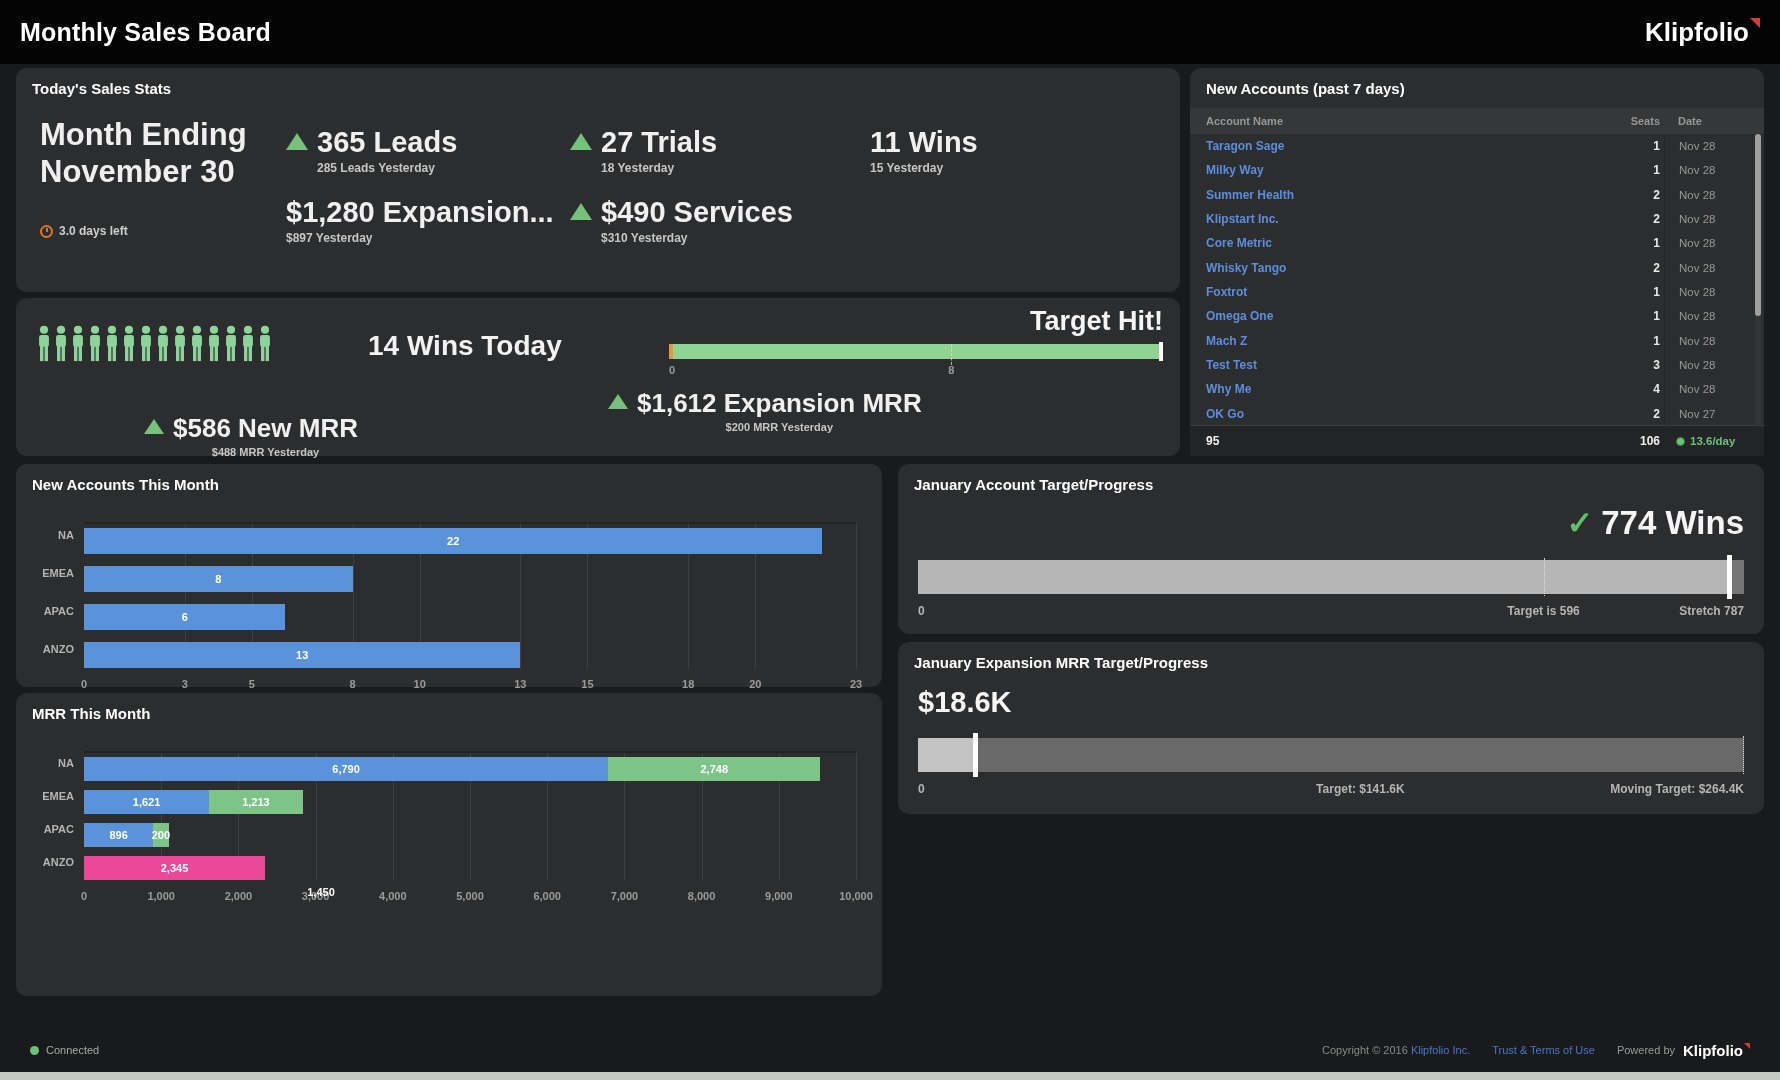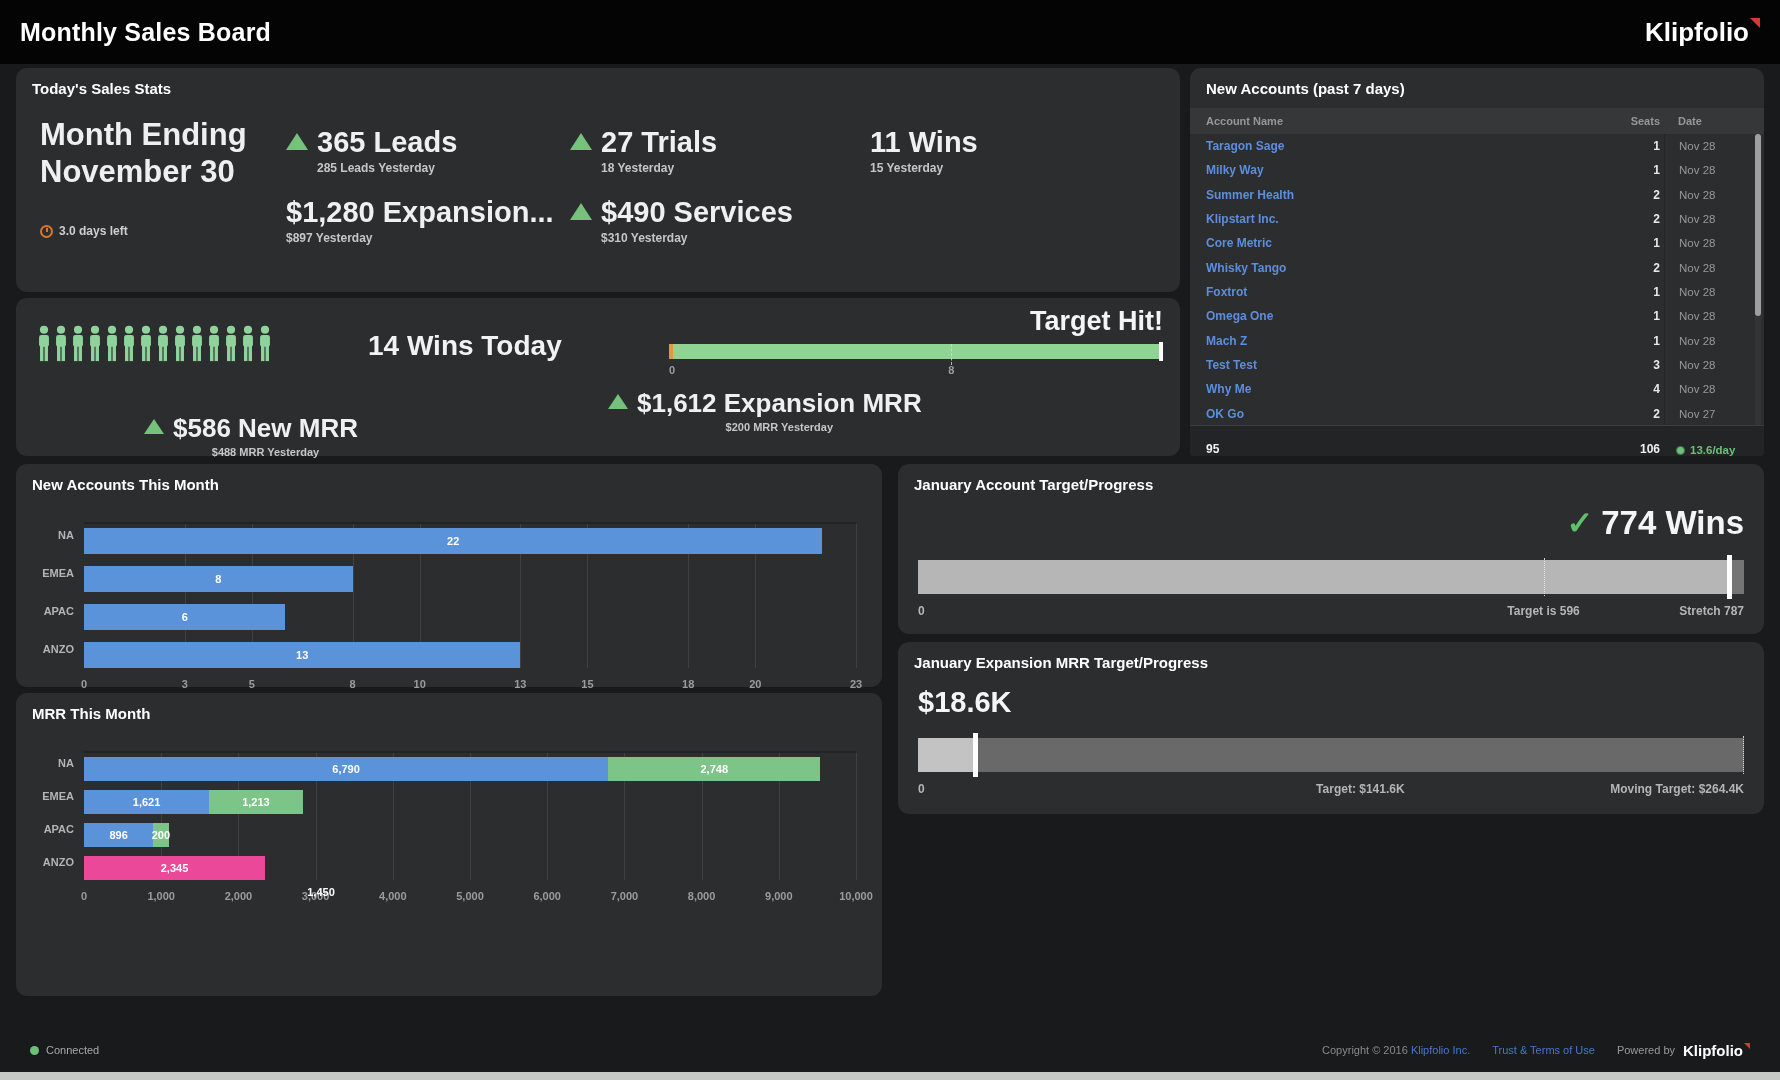--- a/index.html
+++ b/index.html
@@ -64,21 +64,21 @@
   
   .t-header{position:absolute;left:0;right:0;top:40px;height:26px;background:#363738;display:flex;align-items:center;color:#979797;font-size:11px;font-weight:bold;}
   .t-rows{position:absolute;left:0;right:0;top:66px;bottom:30px;display:flex;flex-direction:column;}
   .t-row{flex:1;display:flex;align-items:center;font-size:12px;}
   .t-name{flex:1;padding-left:16px;color:#5d8edd;font-weight:bold;cursor:pointer;}
   .t-seats{width:70px;text-align:right;color:#e8e8e8;font-weight:bold;padding-right:4px;box-sizing:border-box;}
   .t-date{width:100px;padding-left:14px;box-sizing:border-box;color:#989898;font-size:11.5px;border-left:1px solid #242526;align-self:stretch;display:flex;align-items:center;}
   .th-name{flex:1;padding-left:16px;}
   .th-seats{width:70px;text-align:right;padding-right:4px;box-sizing:border-box;}
   .th-date{width:100px;padding-left:14px;box-sizing:border-box;}
-  .t-footer{position:absolute;left:0;right:0;bottom:0;height:30px;background:#232425;border-top:1px solid #3c3d3e;display:flex;align-items:flex-end;font-size:12px;font-weight:bold;border-radius:0 0 3px 3px;}
+  .t-footer{position:absolute;left:0;right:0;bottom:0;height:30px;background:#232425;border-top:1px solid #3c3d3e;display:flex;align-items:center;font-size:12px;font-weight:bold;border-radius:0 0 3px 3px;}
   .tf-accounts{flex:1;padding-left:16px;color:#f0f0f0;}
   .tf-seats{width:70px;text-align:right;color:#f0f0f0;padding-right:4px;box-sizing:border-box;}
   .tf-rate{width:100px;padding-left:12px;box-sizing:border-box;color:#6cc07a;display:flex;align-items:center;gap:5px;font-size:11.5px;}
   .rate-dot{width:9px;height:9px;border-radius:50%;background:#6cc07a;border:1.5px solid #3f7a4c;box-sizing:border-box;flex:none;}
   .t-scrollbar{position:absolute;right:3px;top:66px;width:6px;height:292px;background:#333435;border-radius:3px;}
   .t-thumb{position:absolute;left:0;top:0;width:6px;height:182px;background:#9f9f9f;border-radius:3px;cursor:pointer;}
 
   
   .chart-wrap{position:absolute;left:16px;right:26px;top:58px;}
   .chart-body{display:flex;}

